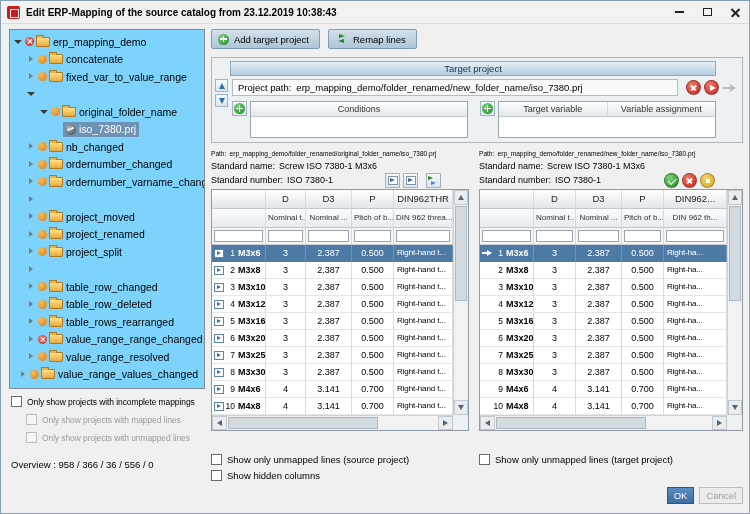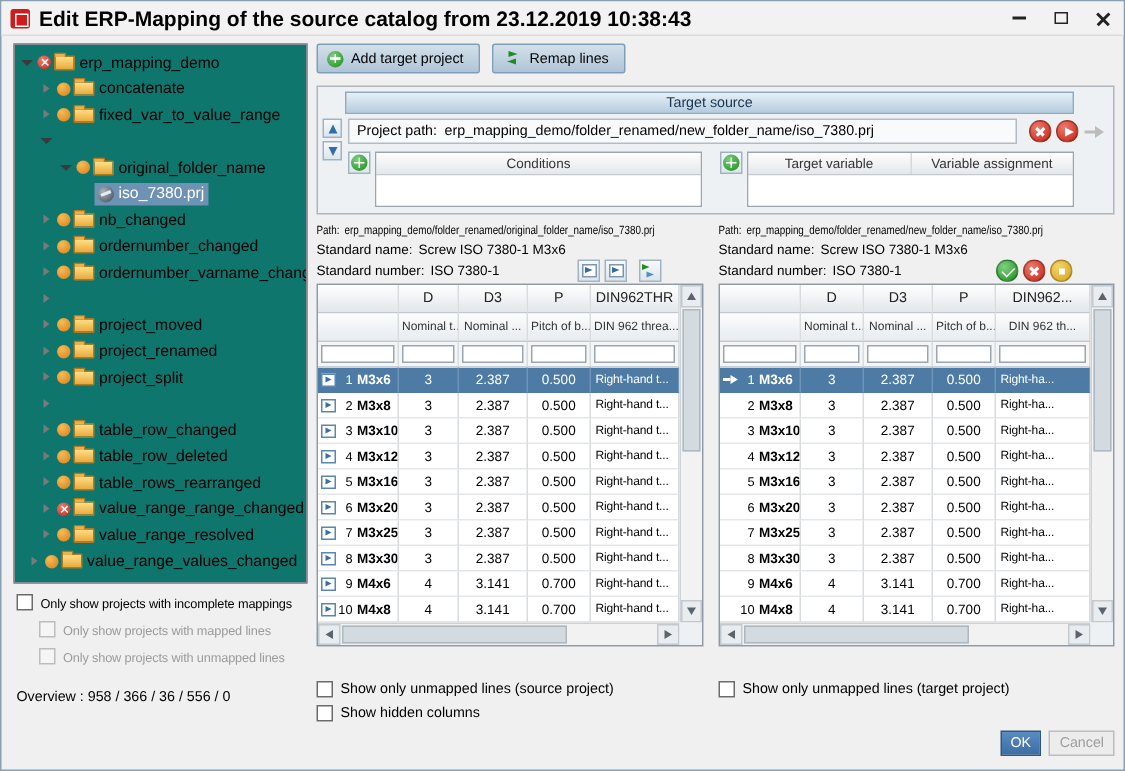--- a/index.html
+++ b/index.html
@@ -5,33 +5,33 @@
   * { box-sizing: border-box; margin: 0; padding: 0; }
   html, body { width: 750px; height: 514px; overflow: hidden; }
   body { font-family: "Liberation Sans", sans-serif; background: #d7d7d7; color: #000; }
 
   .window { position: absolute; inset: 0; background: #f0f0f0; border: 1px solid #87a0b4; }
 
   
   .titlebar { height: 23px; display: flex; align-items: center; padding-left: 6px; background: #f2f2f2; border-bottom: 1px solid #dcdcdc; }
   .app-icon { width: 13px; height: 13px; background: #cf1b1b; border-radius: 2px; position: relative; flex: none; }
   .app-icon::before { content: ""; position: absolute; left: 3px; top: 3px; width: 7px; height: 7px; border: 1.5px solid #fff; }
-  .title-text { font-size: 14px; font-weight: 600; margin-left: 6px; white-space: nowrap; }
+  .title-text { font-size: 10px; font-weight: 600; margin-left: 6px; white-space: nowrap; }
   .win-btns { margin-left: auto; display: flex; height: 100%; }
   .win-btn { width: 28px; height: 100%; display: flex; align-items: center; justify-content: center; background: transparent; border: none; }
   .glyph-min { width: 9px; height: 2px; background: #222; display: block; }
   .glyph-max { width: 9px; height: 8px; border: 1px solid #222; display: block; }
   .glyph-close { width: 11px; height: 11px; position: relative; display: block; }
   .glyph-close::before, .glyph-close::after { content: ""; position: absolute; left: 0; top: 5px; width: 11px; height: 1.5px; background: #222; }
   .glyph-close::before { transform: rotate(45deg); }
   .glyph-close::after { transform: rotate(-45deg); }
 
   
   .left-col { position: absolute; left: 8px; top: 28px; width: 196px; }
-  .tree-panel { height: 360px; background: #0f766e; border: 1px solid #828a93; overflow: hidden; padding-top: 3px; }
+  .tree-panel { height: 360px; background: #7dd3fc; border: 1px solid #828a93; overflow: hidden; padding-top: 3px; }
   .tree-row { display: flex; align-items: center; height: 17.5px; white-space: nowrap; font-size: 10.5px; }
   .chev { width: 10px; height: 10px; position: relative; flex: none; margin-right: 1px; }
   .chev.right::before { content: ""; position: absolute; left: 3px; top: 1.5px; border-left: 4px solid #7a7a7a; border-top: 3.5px solid transparent; border-bottom: 3.5px solid transparent; }
   .chev.down::before { content: ""; position: absolute; left: 1px; top: 3px; border-top: 4.5px solid #3a3a3a; border-left: 4px solid transparent; border-right: 4px solid transparent; }
   .node { display: inline-flex; align-items: center; height: 15px; padding: 0 3px 0 1px; }
   .node.selected { background: #6d92b3; }
   .node.selected .tlabel { color: #fff; }
   .badge { width: 9px; height: 9px; border-radius: 50%; position: relative; flex: none; margin-right: 2px; }
   .badge.orange { background: radial-gradient(circle at 35% 30%, #f8bb55, #d97e16); }
   .badge.red { background: radial-gradient(circle at 35% 30%, #ef7a6d, #c codes22416); }
@@ -354,21 +354,21 @@
         <span class="ico-plus"></span>
         <span>Add target project</span>
       </button>
       <button class="tb-btn">
         <span class="ico-remap"></span>
         <span>Remap lines</span>
       </button>
     </div>
 
     <div class="tp-group">
-      <div class="tp-header">Target source</div>
+      <div class="tp-header">Target project</div>
       <div class="tp-updown">
         <button class="ud-btn">
             <span class="tri tri-u-blue"></span>
           </button>
         <button class="ud-btn">
             <span class="tri tri-d-blue"></span>
           </button>
       </div>
       <div class="tp-pathrow">
         <span>Project path:</span>

